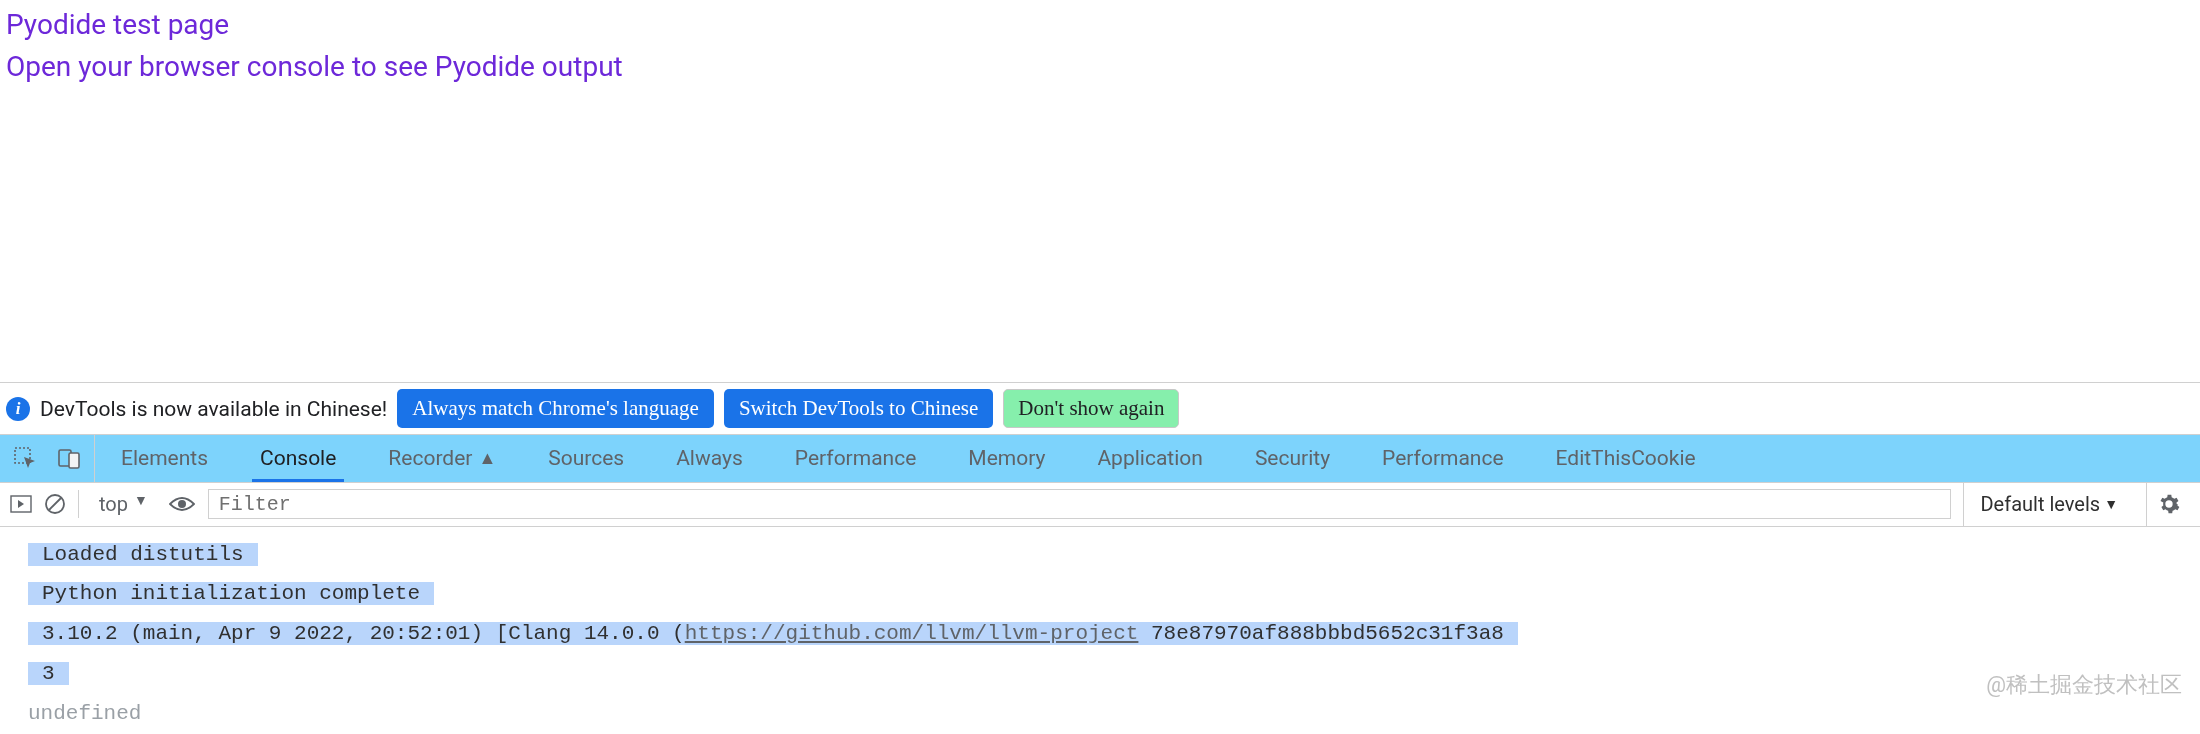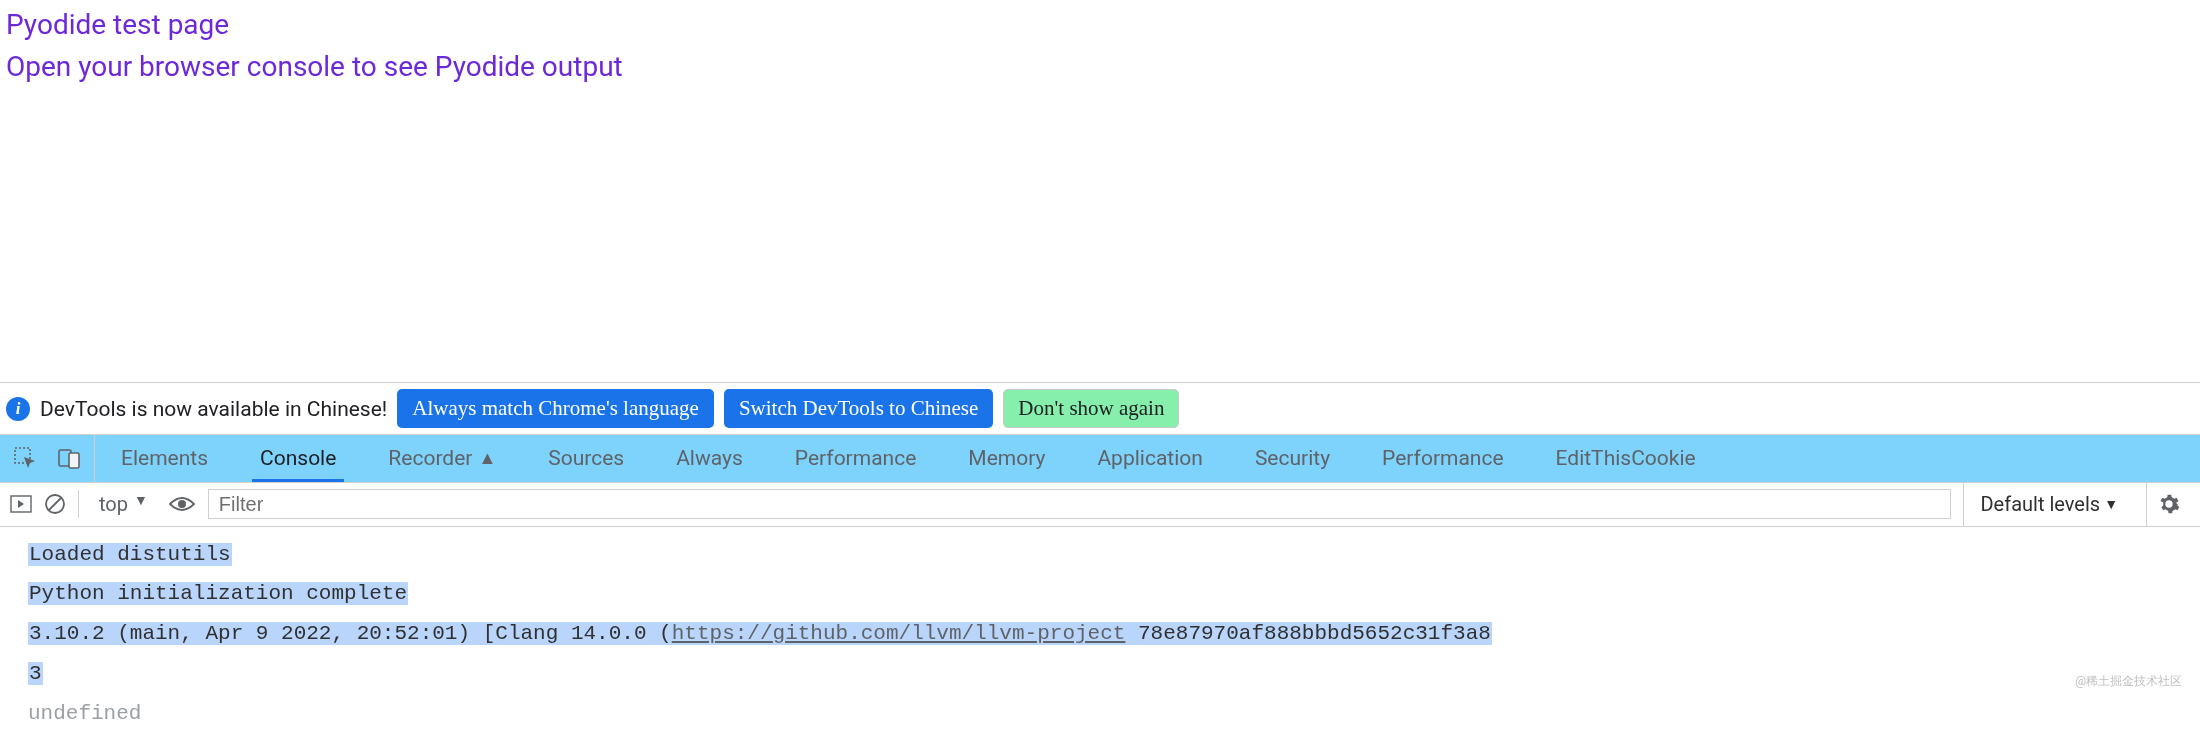--- a/index.html
+++ b/index.html
@@ -128,21 +128,21 @@
       width: 28px; height: 28px;
       display: flex; align-items: center; justify-content: center;
       cursor: pointer;
     }
     .filter-input {
       flex: 1;
       height: 30px;
       border: 1px solid #d0d0d0;
       padding: 0 10px;
       font-size: 20px;
-      font-family: Liberation Sans, sans-serif;
+      font-family: Liberation Mono, monospace;
       color: #303030;
     }
     .filter-input::placeholder { color: #707070; }
     .levels-select {
       display: flex; align-items: center; gap: 4px;
       border-left: 1px solid #d0d0d0;
       padding: 0 16px;
       height: 100%;
       cursor: pointer;
       color: #303030;
@@ -155,33 +155,33 @@
     }
     .console-output {
       font-family: Menlo, Consolas, "Courier New", monospace;
       font-size: 21px;
       line-height: 1.9;
       padding: 8px 4px 0 28px;
       color: #303030;
     }
     .console-output .hl {
       background: #b9d5fb;
-      padding: 0 1px;
+      padding: 0 14px;
     }
     .console-output .hl a {
       color: #5f6368;
       text-decoration: underline;
     }
     .console-output .dim { color: #9aa0a6; }
     .chevron { font-size: 14px; }
     .watermark {
       position: absolute;
       right: 18px;
-      bottom: 44px;
-      font-size: 12px;
+      bottom: 34px;
+      font-size: 22px;
       color: #c0c0c0;
     }
   </style>
 </head>
 <body>
 
 <div class="page-content">
   <div>Pyodide test page</div>
   <div>Open your browser console to see Pyodide output</div>
 </div>

